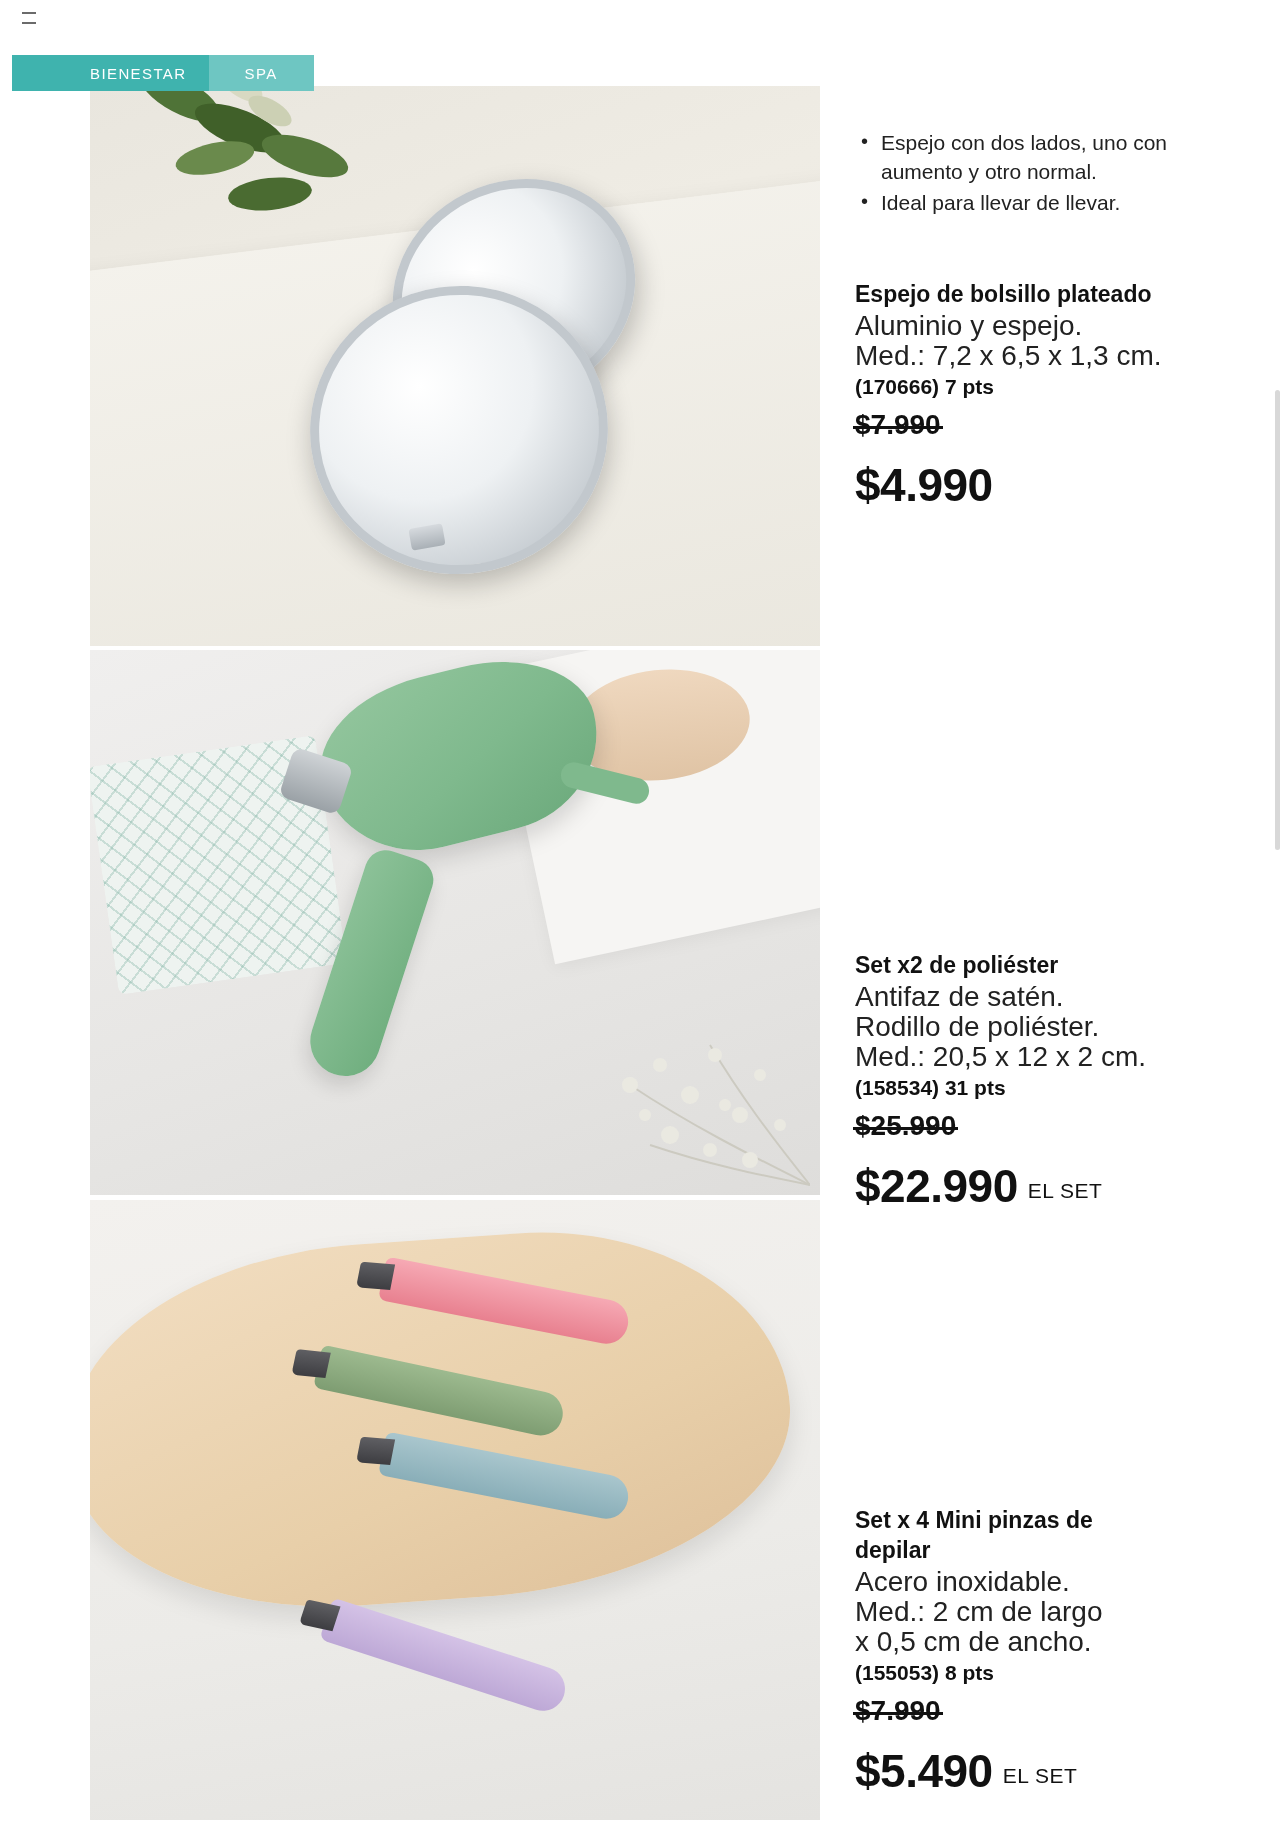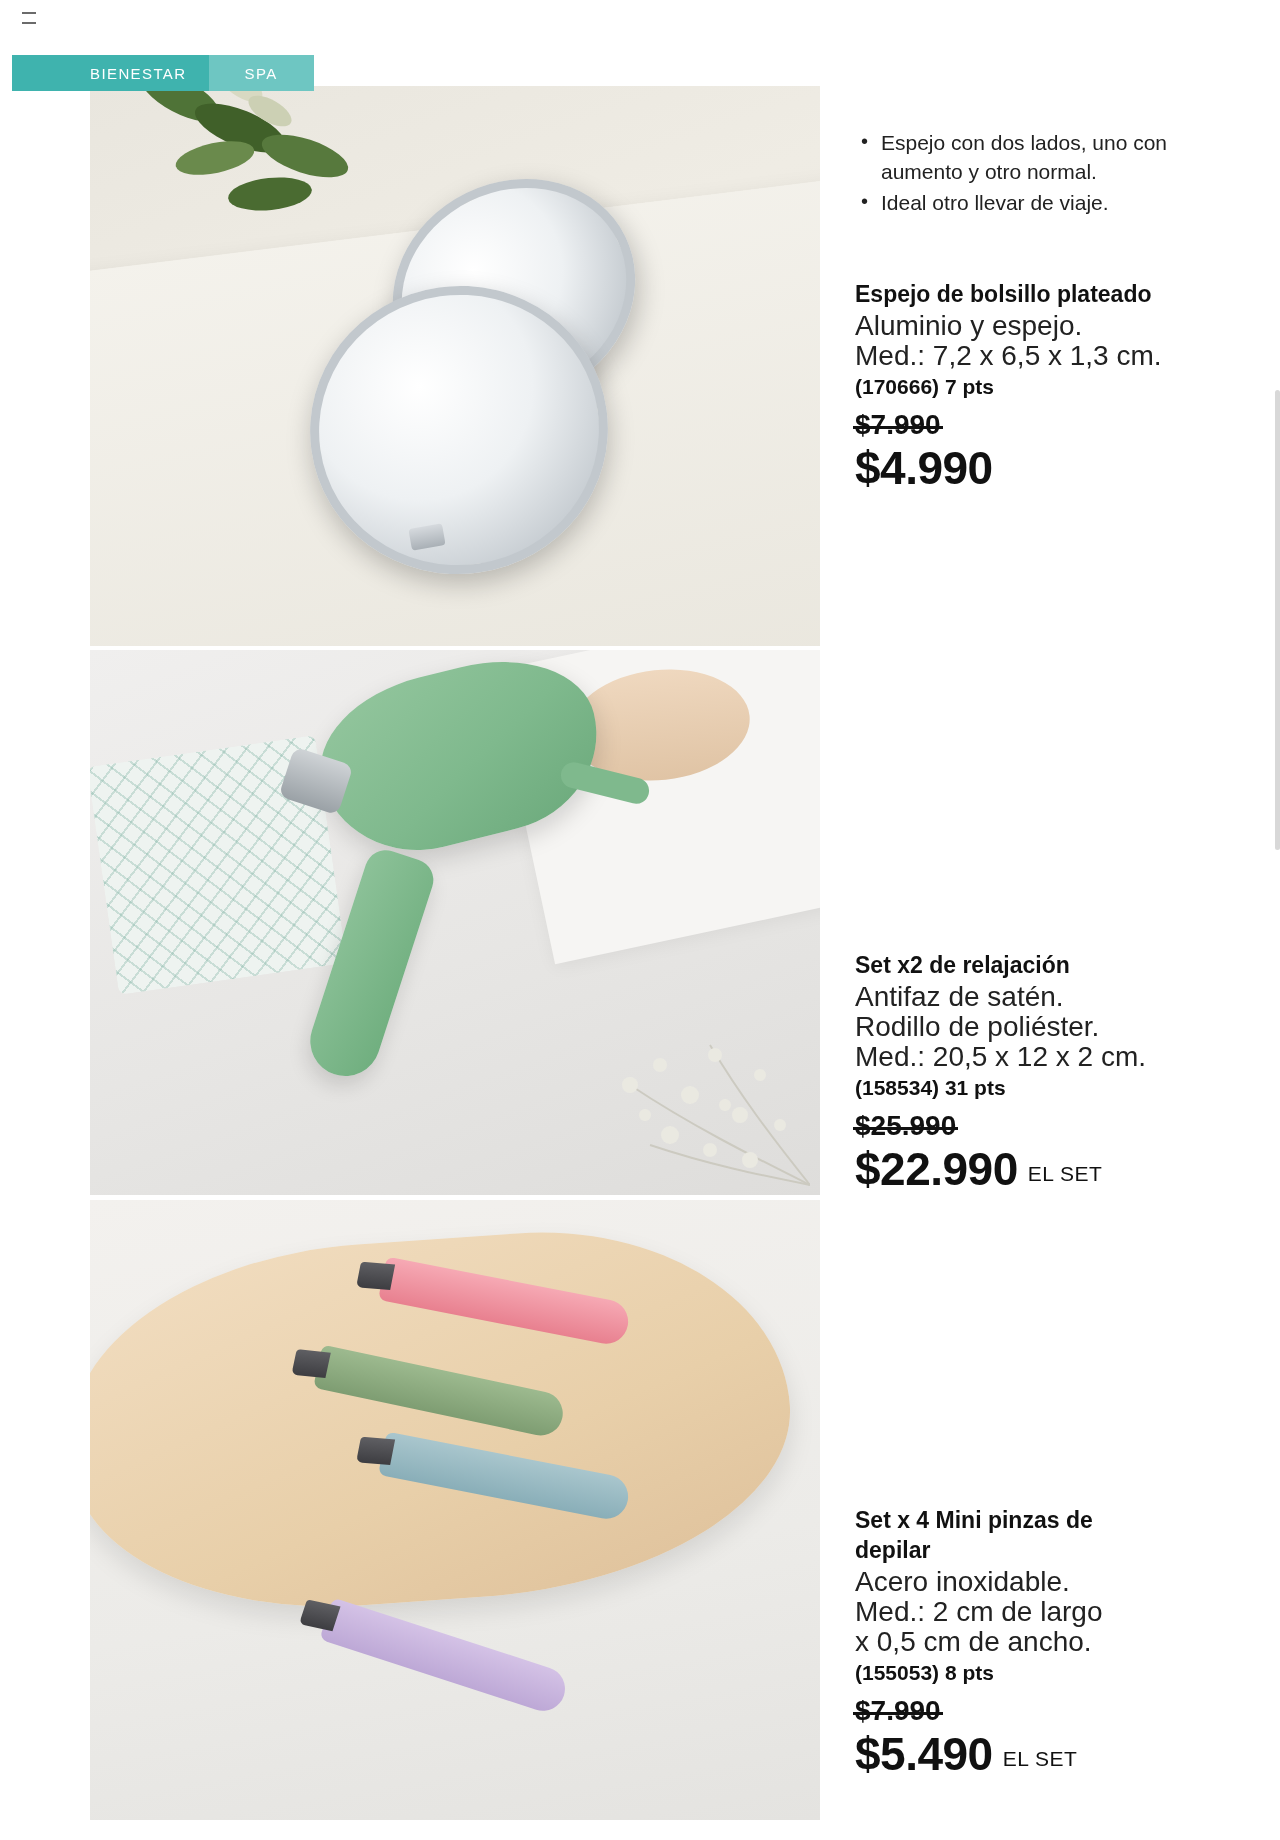--- a/index.html
+++ b/index.html
@@ -145,21 +145,21 @@
     position: absolute;
     left: -2px; right: -2px;
     top: 54%;
     height: 3px;
     background: #111;
   }
   .price-row {
     display: flex;
     align-items: flex-end;
     gap: 10px;
-    margin-top: 0;
+    margin-top: 17px;
   }
   .new-price {
     font-size: 46px;
     font-weight: bold;
     letter-spacing: -0.5px;
     line-height: 52px;
     color: #111;
   }
   .price-suffix {
     font-size: 21px;
@@ -360,21 +360,21 @@
         <ellipse cx="150" cy="35" rx="24" ry="11" fill="#ccd0b4" transform="rotate(30 150 35)"></ellipse>
       </svg>
       <div class="mirror-a"></div>
       <div class="mirror-b"></div>
       <div class="hinge"></div>
     </div>
 
     <div class="info" style="left:855px; top:128px; width:360px;">
       <ul class="bullets">
         <li>Espejo con dos lados, uno con aumento y otro normal.</li>
-        <li>Ideal otro llevar de viaje.</li>
+        <li>Ideal para llevar de llevar.</li>
       </ul>
       <div style="height:60px"></div>
       <div class="title">Espejo de bolsillo plateado</div>
       <div class="desc">Aluminio y espejo.</div>
       <div class="desc">Med.: 7,2 x 6,5 x 1,3 cm.</div>
       <div class="code">(170666) 7 pts</div>
       <div class="old-price">$7.990</div>
       <div class="price-row">
         <div class="new-price">$4.990</div>
         <div class="price-suffix"></div>
@@ -409,21 +409,21 @@
             <circle cx="200" cy="215" r="7"></circle>
           <circle cx="240" cy="225" r="8"></circle>
             <circle cx="270" cy="190" r="6"></circle>
           <circle cx="135" cy="180" r="6"></circle>
             <circle cx="215" cy="170" r="6"></circle>
         </g>
       </svg>
     </div>
 
     <div class="info" style="left:855px; top:950px; width:360px;">
-      <div class="title">Set x2 de relajación</div>
+      <div class="title">Set x2 de poliéster</div>
       <div class="desc">Antifaz de satén.</div>
       <div class="desc">Rodillo de poliéster.</div>
       <div class="desc">Med.: 20,5 x 12 x 2 cm.</div>
       <div class="code">(158534) 31 pts</div>
       <div class="old-price">$25.990</div>
       <div class="price-row">
         <div class="new-price">$22.990</div>
         <div class="price-suffix">EL SET</div>
       </div>
     </div>

